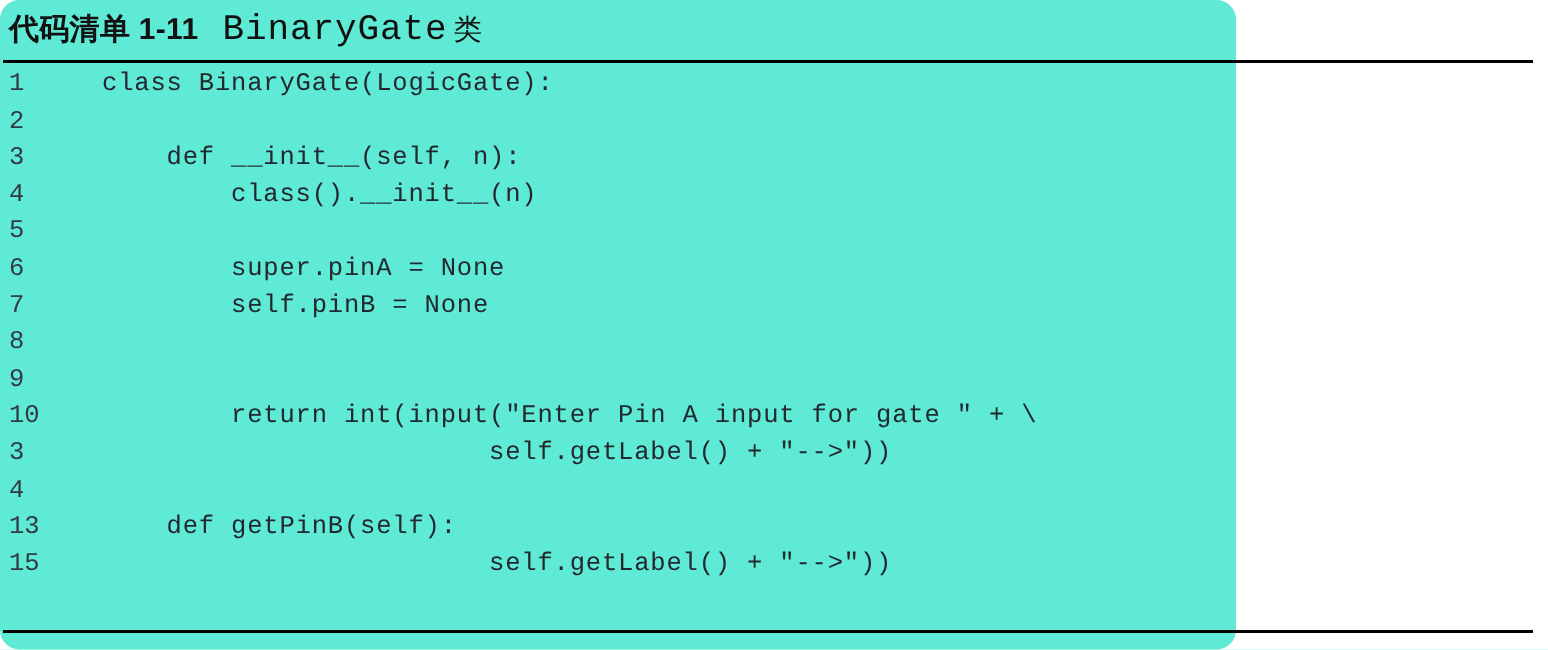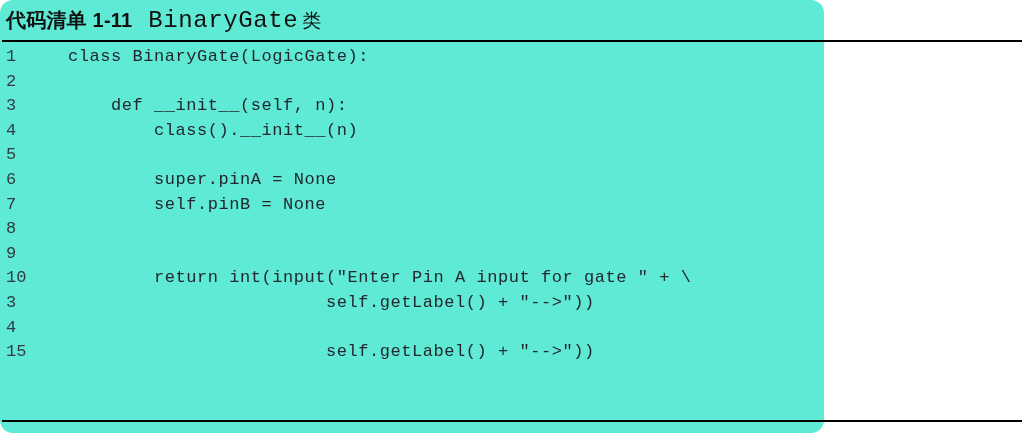--- a/index.html
+++ b/index.html
@@ -123,18 +123,19 @@
       <div class="code-line"><span class="ln">3</span><span class="src">    def __init__(self, n):</span></div>
       <div class="code-line"><span class="ln">4</span><span class="src">        class().__init__(n)</span></div>
       <div class="code-line"><span class="ln">5</span><span class="src"></span></div>
       <div class="code-line"><span class="ln">6</span><span class="src">        super.pinA = None</span></div>
       <div class="code-line"><span class="ln">7</span><span class="src">        self.pinB = None</span></div>
       <div class="code-line"><span class="ln">8</span><span class="src"></span></div>
       <div class="code-line"><span class="ln">9</span></div>
       <div class="code-line"><span class="ln">10</span><span class="src">        return int(input("Enter Pin A input for gate " + \</span></div>
       <div class="code-line"><span class="ln">3</span><span class="src">                        self.getLabel() + "--&gt;"))</span></div>
       <div class="code-line"><span class="ln">4</span><span class="src"></span></div>
+      <div class="code-line"><span class="ln">13</span><span class="src">    def getPinB(self):</span></div>
       <div class="code-line"><span class="ln">15</span><span class="src">                        self.getLabel() + "--&gt;"))</span></div>
     </div>
 
   <div class="rule rule-bottom"></div>
 
 </div>
 
 </body></html>

